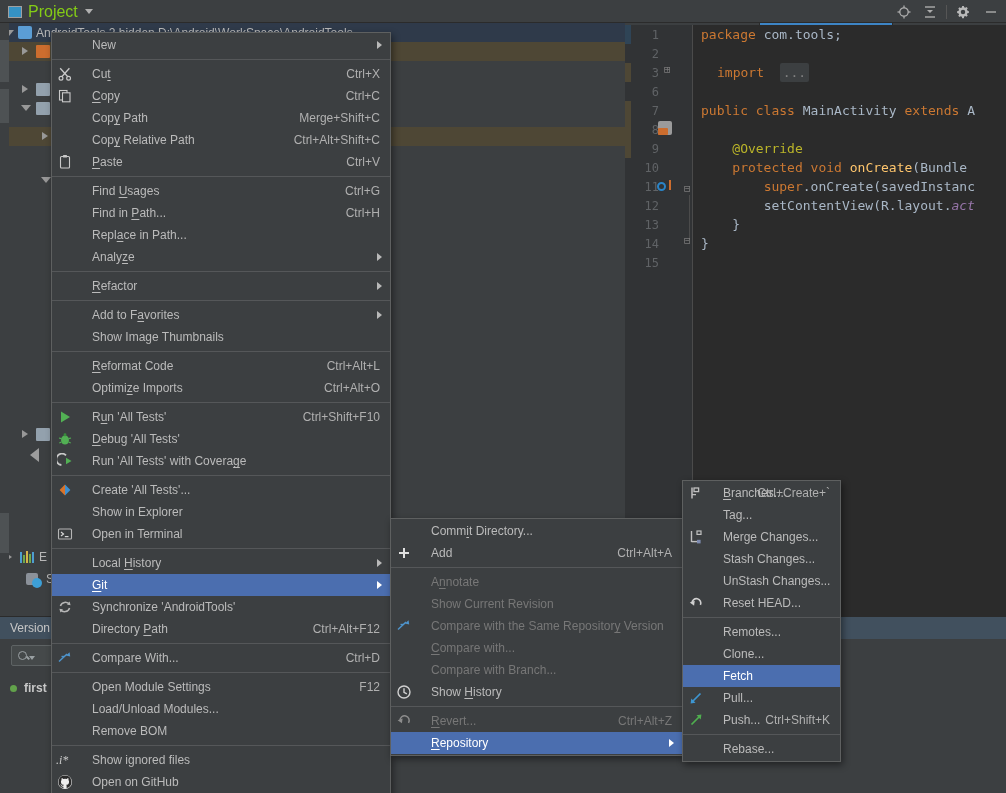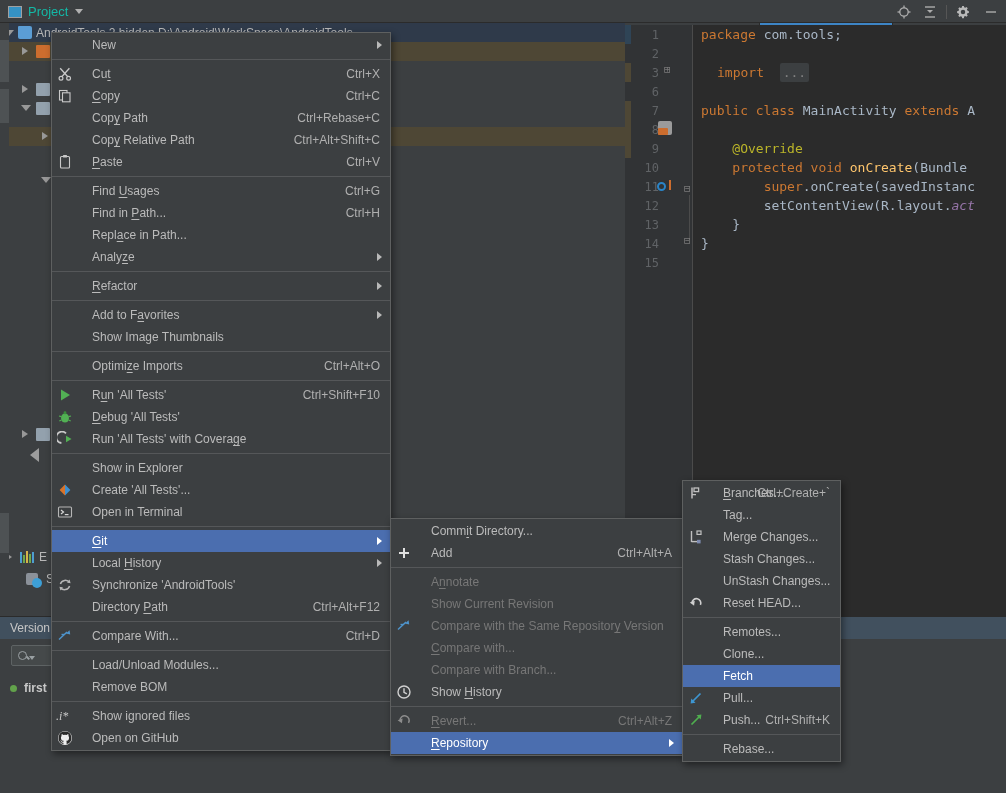--- a/index.html
+++ b/index.html
@@ -19,21 +19,21 @@
   .topbar {
     position: absolute; left: 0; top: 0; width: 1006px; height: 23px;
     background: #3c3f41;
     border-bottom: 1px solid #2b2b2b;
   }
   .tb-left { position: absolute; left: 0; top: 0; height: 23px; display: flex; align-items: center; padding-left: 8px; }
   .proj-icon {
     width: 14px; height: 12px; border: 1px solid #a0a0a0; background: #3592c4;
     display: inline-block; margin-right: 6px;
   }
-  .proj-label { color: #14b8a6; font-size: 13px; }
+  .proj-label { color: #84cc16; font-size: 16px; }
   .caret-down {
     width: 0; height: 0; border-left: 4px solid transparent; border-right: 4px solid transparent;
     border-top: 5px solid #b0b0b0; margin-left: 7px;
   }
   .tb-right { position: absolute; right: 0; top: 0; height: 23px; display: flex; align-items: center; }
   .tb-btn { width: 26px; height: 23px; display: flex; align-items: center; justify-content: center; color: #adadad; }
   .tb-sep { width: 1px; height: 14px; background: #565656; margin: 0 3px; }
 
   
   .tree-panel {
@@ -319,21 +319,21 @@
       <div class="mi">
         <span class="mi-ico"><svg width="16" height="16" viewBox="0 0 16 16">
             <rect x="2.5" y="2.5" width="7.5" height="9.5" fill="none" stroke="#c9c9c9" stroke-width="1.1"></rect>
             <rect x="5.5" y="4.8" width="7.5" height="9" fill="#3c3f41" stroke="#c9c9c9" stroke-width="1.1"></rect>
           </svg></span>
         <span class="mi-label"><span class="u">C</span>opy</span>
         <span class="mi-acc">Ctrl+C</span>
       </div>
       <div class="mi">
         <span class="mi-label">Cop<span class="u">y</span> Path</span>
-        <span class="mi-acc">Ctrl+Rebase+C</span>
+        <span class="mi-acc">Merge+Shift+C</span>
       </div>
       <div class="mi">
         <span class="mi-label">Cop<span class="u">y</span> Relative Path</span>
         <span class="mi-acc">Ctrl+Alt+Shift+C</span>
       </div>
       <div class="mi">
         <span class="mi-ico"><svg width="16" height="16" viewBox="0 0 16 16">
             <rect x="3.5" y="2.5" width="9" height="11.5" rx="1" fill="none" stroke="#c9c9c9" stroke-width="1.1"></rect>
             <rect x="6" y="1" width="4" height="2.6" rx="0.6" fill="#c9c9c9"></rect>
           </svg></span>
@@ -363,20 +363,24 @@
       </div>
       <div class="msep"></div>
       <div class="mi">
         <span class="mi-label">Add to F<span class="u">a</span>vorites</span>
         <span class="mi-arrow"></span>
       </div>
       <div class="mi">
         <span class="mi-label">Show Image Thumbnails</span>
       </div>
       <div class="msep"></div>
+      <div class="mi">
+        <span class="mi-label"><span class="u">R</span>eformat Code</span>
+        <span class="mi-acc">Ctrl+Alt+L</span>
+      </div>
       <div class="mi">
         <span class="mi-label">Optimi<span class="u">z</span>e Imports</span>
         <span class="mi-acc">Ctrl+Alt+O</span>
       </div>
       <div class="msep"></div>
       <div class="mi">
         <span class="mi-ico"><svg width="16" height="16" viewBox="0 0 16 16">
             <polygon points="4,2.5 13,8 4,13.5" fill="#52b054"></polygon>
           </svg></span>
         <span class="mi-label">R<span class="u">u</span>n 'All Tests'</span>
@@ -395,44 +399,44 @@
       </div>
       <div class="mi">
         <span class="mi-ico"><svg width="16" height="16" viewBox="0 0 16 16">
             <path d="M9 2.3A5.7 5.7 0 104.4 12" fill="none" stroke="#c9c9c9" stroke-width="1.8"></path>
             <polygon points="9,4.8 14.5,8 9,11.2" fill="#52b054"></polygon>
           </svg></span>
         <span class="mi-label">Run 'All Tests' with Covera<span class="u">g</span>e</span>
       </div>
       <div class="msep"></div>
       <div class="mi">
-        <span class="mi-label">Show in Explorer</span>
-      </div>
-      <div class="mi">
         <span class="mi-ico"><svg width="16" height="16" viewBox="0 0 16 16">
             <polygon points="8,2.5 8,13.5 2.6,8" fill="#d8732a"></polygon>
             <polygon points="8,2.5 8,13.5 13.4,8" fill="#3e8fd0"></polygon>
           </svg></span>
         <span class="mi-label">Create 'All Tests'...</span>
+      </div>
+      <div class="mi">
+        <span class="mi-label">Show in Explorer</span>
       </div>
       <div class="mi">
         <span class="mi-ico"><svg width="16" height="16" viewBox="0 0 16 16">
             <rect x="1.5" y="3" width="13" height="10" rx="1" fill="none" stroke="#b6b6b6" stroke-width="1.1"></rect>
             <polyline points="4,6 6.5,8 4,10" fill="none" stroke="#d8d8d8" stroke-width="1.2"></polyline>
             <line x1="7.8" y1="10.6" x2="11.5" y2="10.6" stroke="#d8d8d8" stroke-width="1.2"></line>
           </svg></span>
         <span class="mi-label">Open in Terminal</span>
       </div>
       <div class="msep"></div>
+      <div class="mi">
+        <span class="mi-label">Local <span class="u">H</span>istory</span>
+        <span class="mi-arrow"></span>
+      </div>
       <div class="mi h">
         <span class="mi-label"><span class="u">G</span>it</span>
-        <span class="mi-arrow"></span>
-      </div>
-      <div class="mi">
-        <span class="mi-label">Local <span class="u">H</span>istory</span>
         <span class="mi-arrow"></span>
       </div>
       <div class="mi">
         <span class="mi-ico"><svg width="16" height="16" viewBox="0 0 16 16">
             <path d="M12.6 5.5A5.2 5.2 0 003.4 7" fill="none" stroke="#b6b6b6" stroke-width="1.5"></path>
             <path d="M3.4 10.5a5.2 5.2 0 009.2-1.5" fill="none" stroke="#b6b6b6" stroke-width="1.5"></path>
             <polygon points="12.6,2.6 13.6,6.3 9.9,5.5" fill="#b6b6b6"></polygon>
             <polygon points="3.4,13.4 2.4,9.7 6.1,10.5" fill="#b6b6b6"></polygon>
           </svg></span>
         <span class="mi-label">Synchronize 'AndroidTools'</span>
@@ -446,20 +450,24 @@
         <span class="mi-ico"><svg width="16" height="16" viewBox="0 0 16 16">
             <line x1="2" y1="11.5" x2="10" y2="4" stroke="#4e94cc" stroke-width="1.5"></line>
             <polygon points="12.6,2.2 13.2,6.6 8.9,5.5" fill="#4e94cc"></polygon>
             <line x1="4.5" y1="6.5" x2="7" y2="6.5" stroke="#4e94cc" stroke-width="1.4"></line>
           </svg></span>
         <span class="mi-label">Compare With...</span>
         <span class="mi-acc">Ctrl+D</span>
       </div>
       <div class="msep"></div>
       <div class="mi">
+        <span class="mi-label">Open Module Settings</span>
+        <span class="mi-acc">F12</span>
+      </div>
+      <div class="mi">
         <span class="mi-label">Load/Unload Modules...</span>
       </div>
       <div class="mi">
         <span class="mi-label">Remove BOM</span>
       </div>
       <div class="msep"></div>
       <div class="mi">
         <span class="mi-ico">
           <span style="position:absolute;left:-1px;top:1px;font-family:'Liberation Serif',serif;font-style:italic;font-size:12px;color:#c9c9c9;">.i*</span>
         </span>

